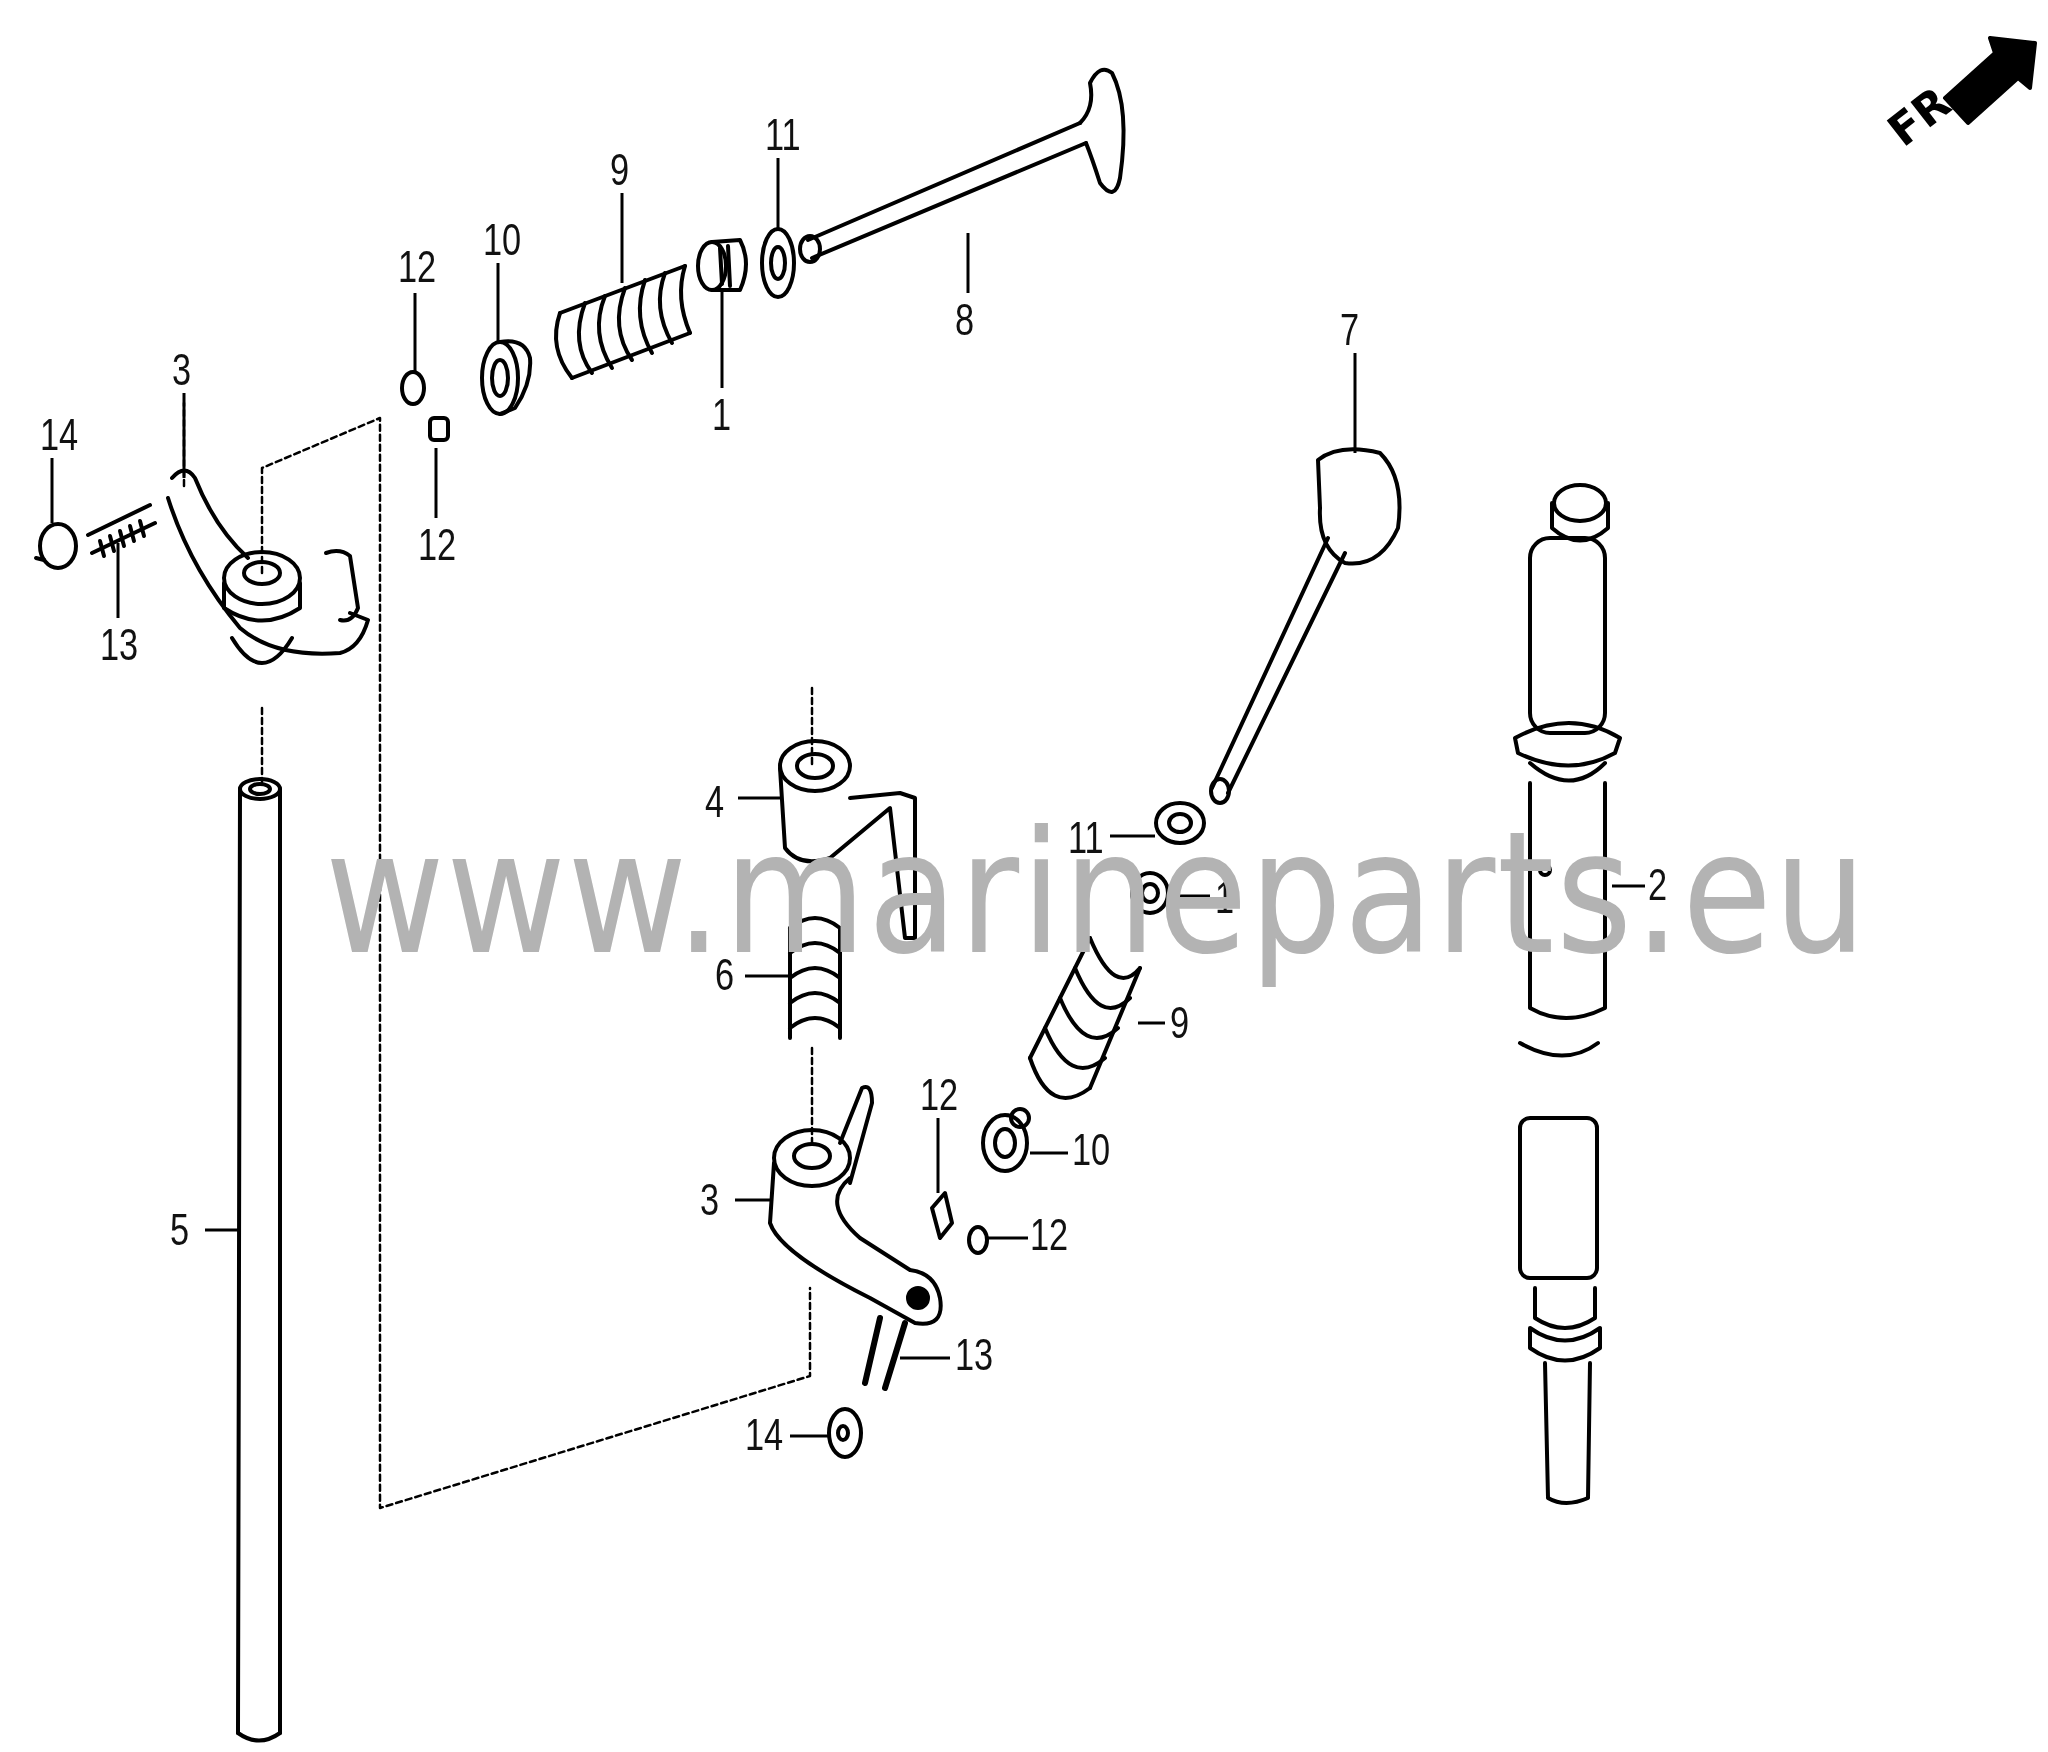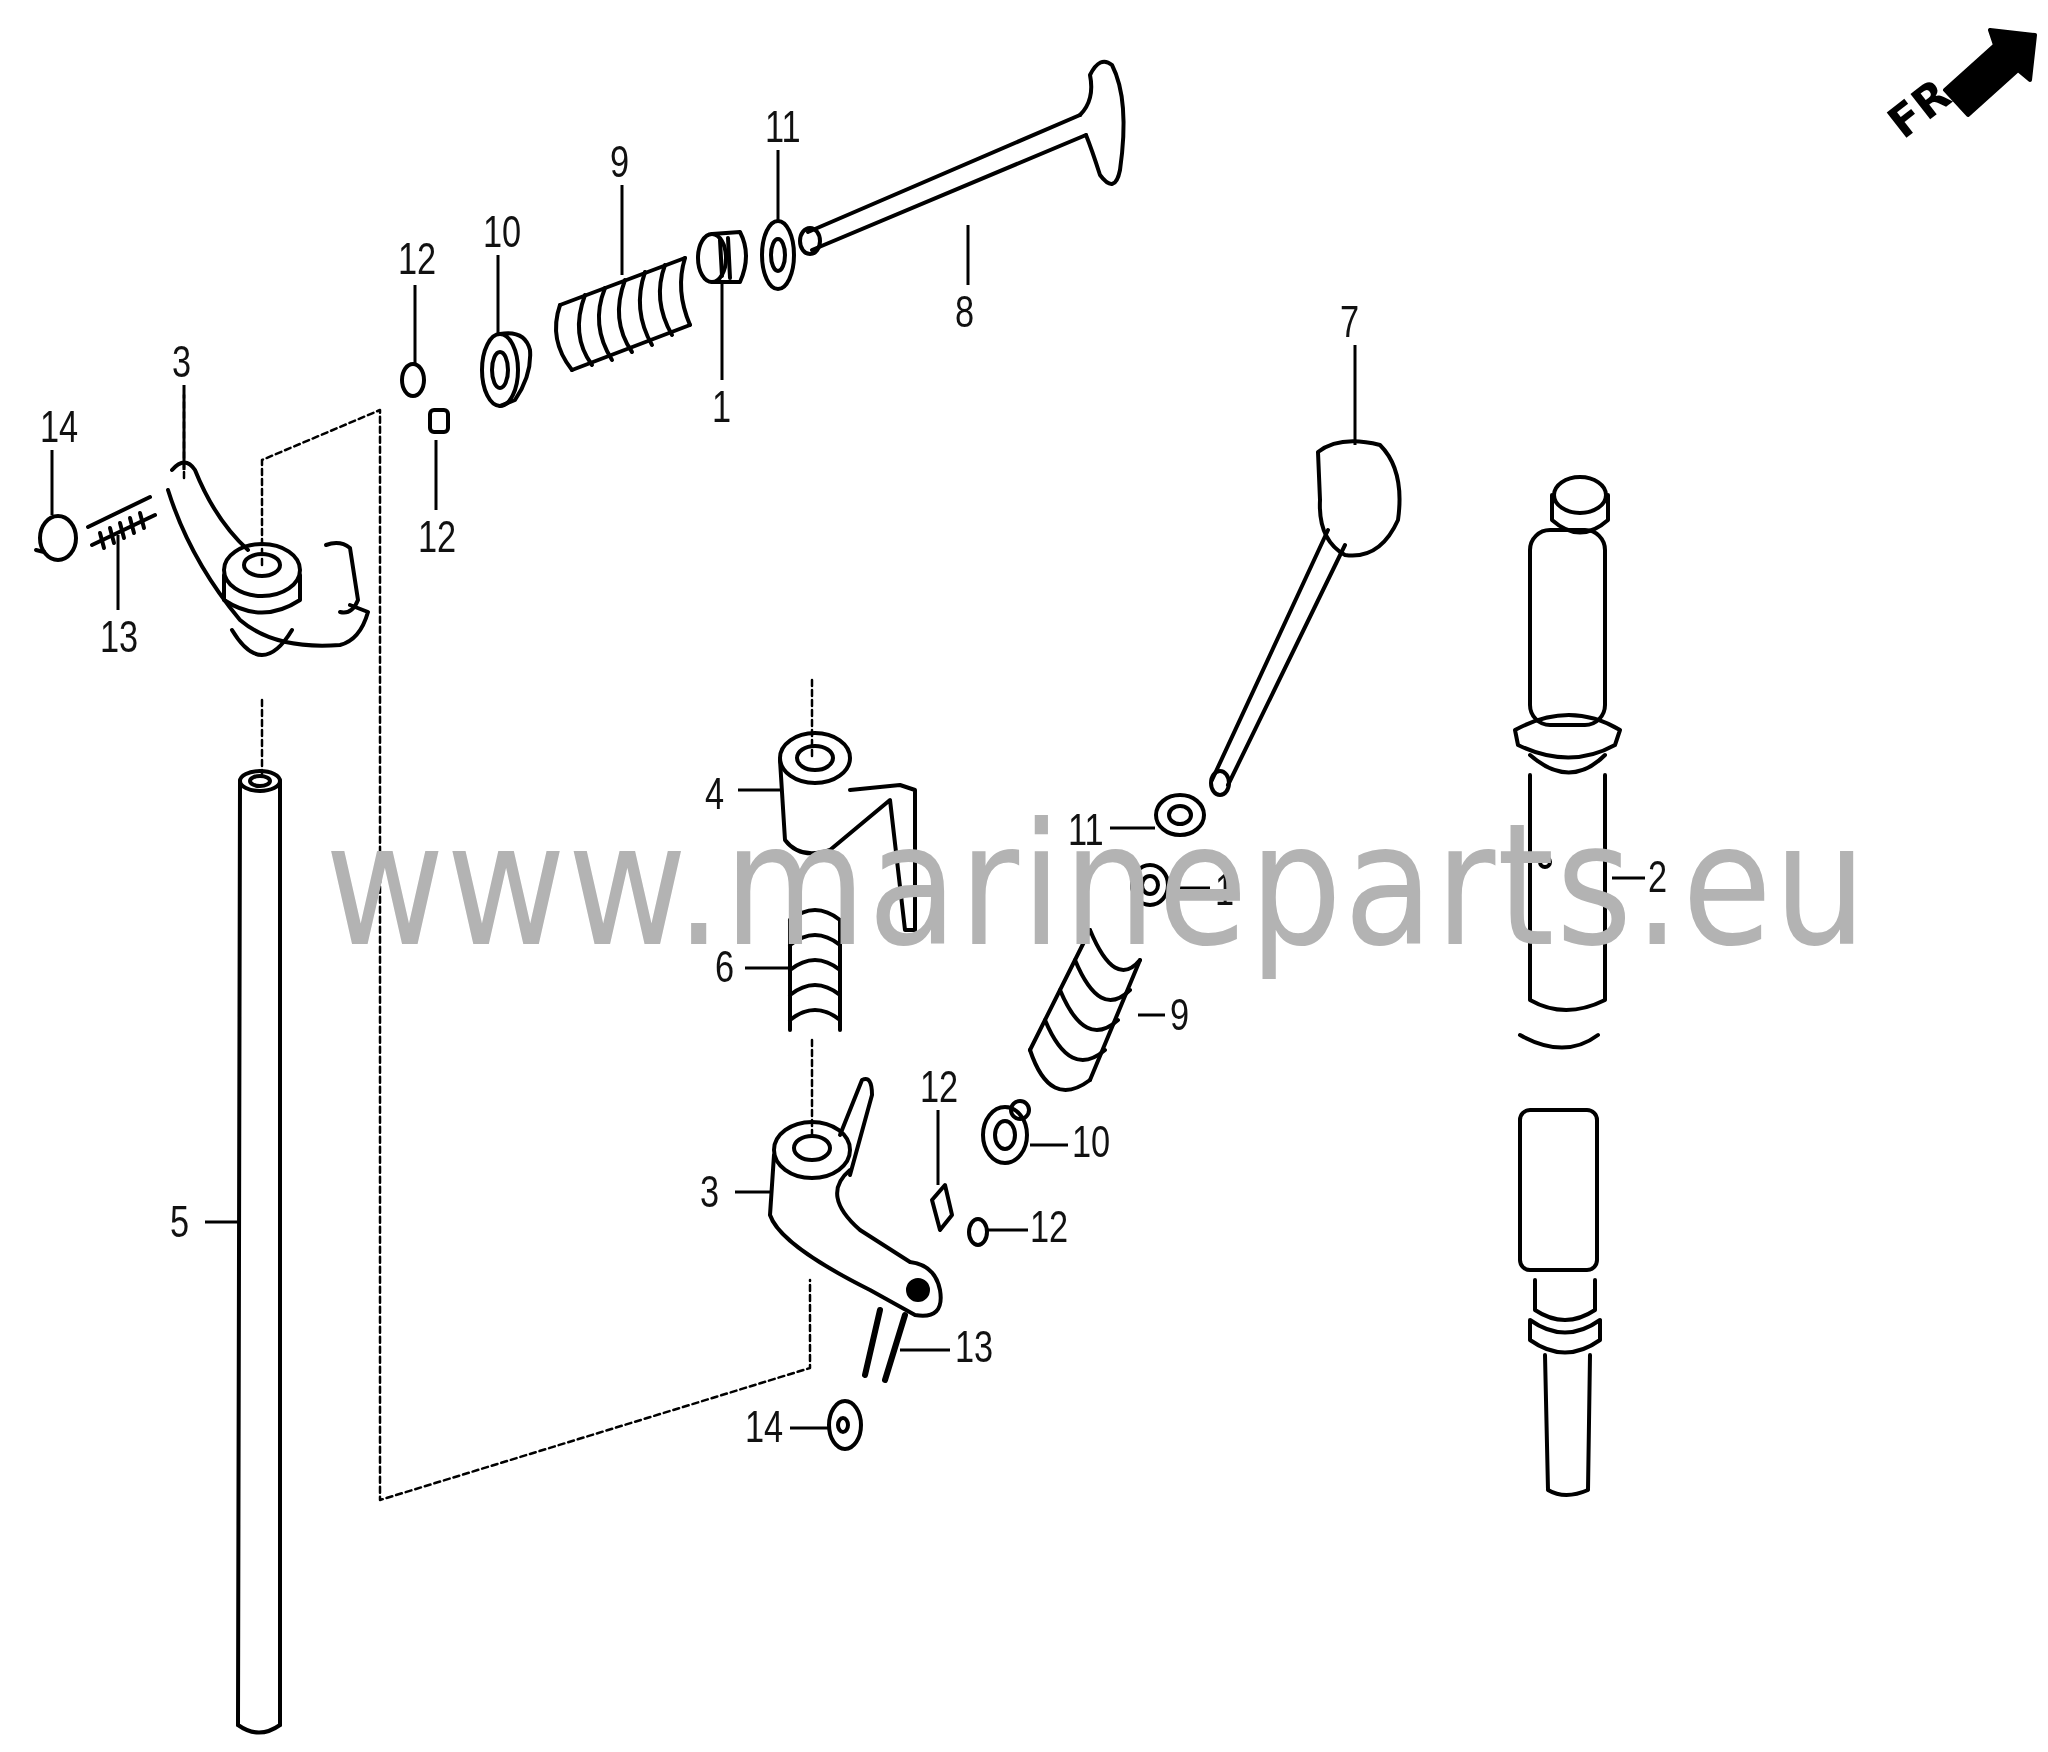--- a/index.html
+++ b/index.html
@@ -1,17 +1,17 @@
 <!DOCTYPE html>
 <html><head>
 <meta charset="utf-8">
 <style>
   html,body{margin:0;padding:0;background:#ffffff;}
   body{width:2048px;height:1752px;position:relative;overflow:hidden;font-family:"Liberation Sans",sans-serif;}
-  #stage{position:absolute;left:0;top:0;width:2048px;height:1516px;}
+  #stage{position:absolute;left:0;top:8px;width:2048px;height:1516px;}
   svg{position:absolute;left:0;top:0;}
   .lbl{position:absolute;font-family:"Liberation Sans",sans-serif;font-size:44px;color:#111;line-height:1;transform:scaleX(0.78);transform-origin:left top;}
   .watermark{position:absolute;left:325px;top:800px;font-family:"DejaVu Sans",sans-serif;font-size:170px;color:#b3b3b3;letter-spacing:2px;white-space:nowrap;line-height:1;transform:scaleX(0.86);transform-origin:left top;}
   .fr{position:absolute;left:1878px;top:108px;font-family:"DejaVu Sans",sans-serif;font-weight:bold;font-size:44px;color:#000;transform:rotate(-38deg);transform-origin:left top;}
 </style>
 </head>
 <body>
 
 <div id="stage">
 

